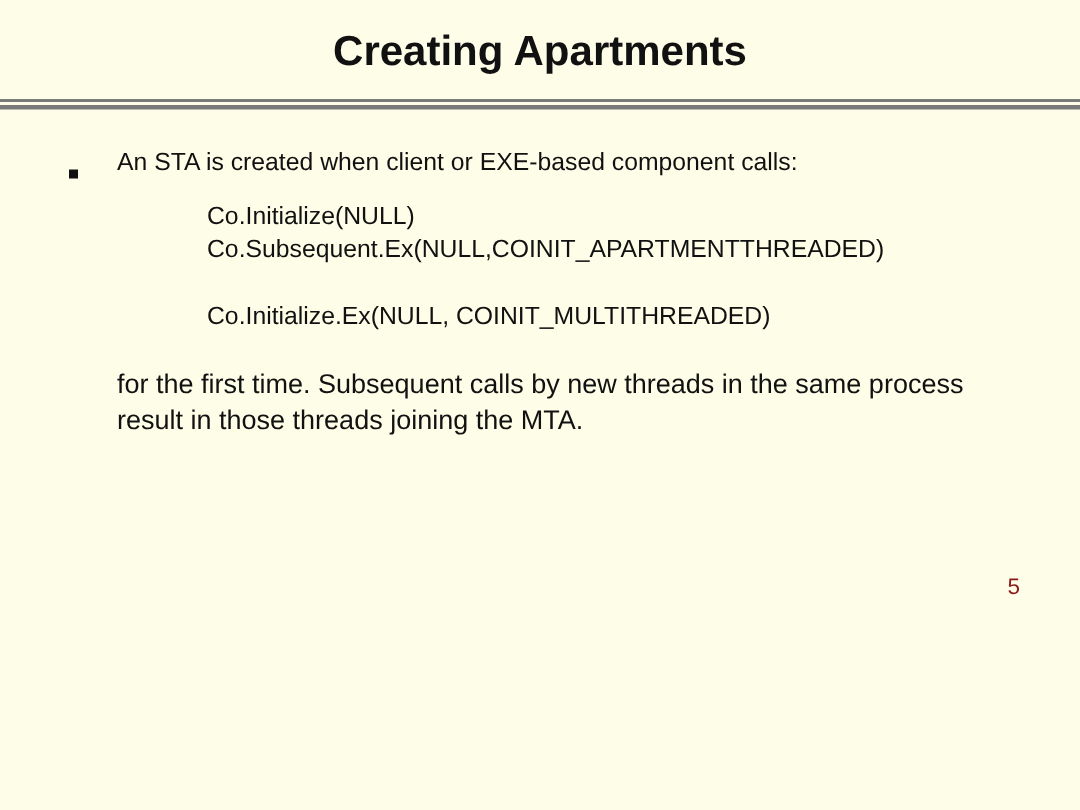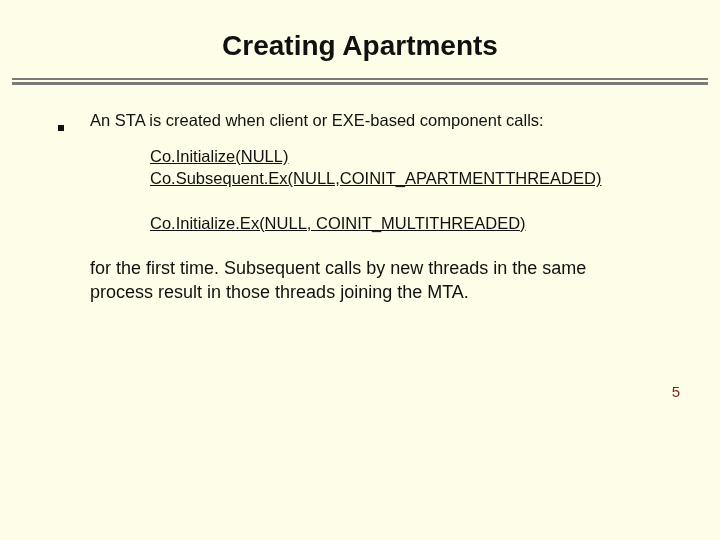--- a/index.html
+++ b/index.html
@@ -7,21 +7,21 @@
   body {
     background: #fefde8;
     font-family: Verdana, Geneva, sans-serif;
     position: relative;
     overflow: hidden;
   }
   .slide {
     width: 720px;
     height: 428px;
     position: relative;
-    padding: 12px;
+    padding: 0;
     border-radius: 30px;
   }
   .title {
     text-align: center;
     font-weight: bold;
     font-size: 28px;
     color: #111;
     padding-top: 18px;
     padding-bottom: 12px;
   }
@@ -61,21 +61,20 @@
     margin-top: 8px;
     margin-right: 26px;
     flex: 0 0 auto;
   }
   .bullet-text {
     flex: 1 1 auto;
   }
   .code-block {
     margin-left: 92px;
     margin-bottom: 22px;
-    text-decoration: underline;
   }
   .code-line {
     font-size: 16.5px;
     line-height: 1.35;
     white-space: pre;
   }
   .code-indent {
     padding-left: 48px;
   }
   .trailing {

